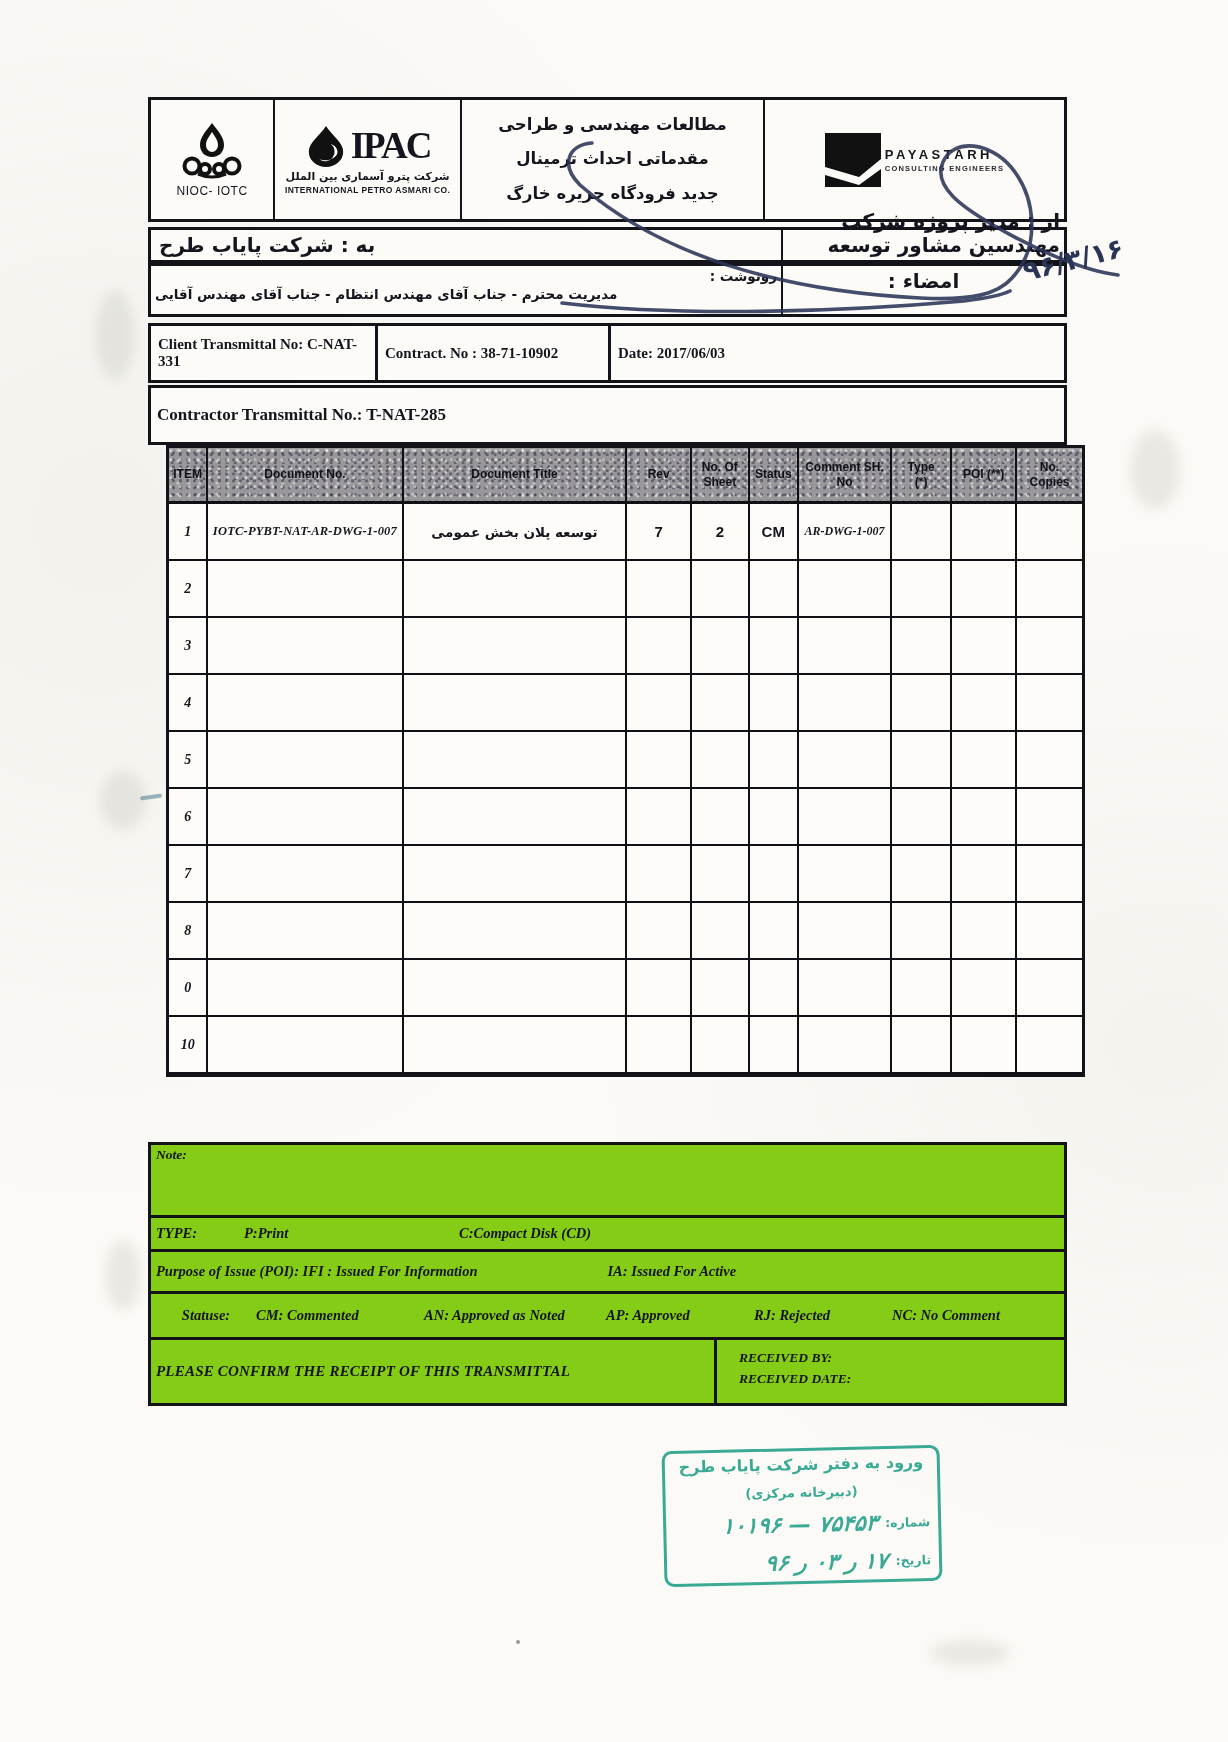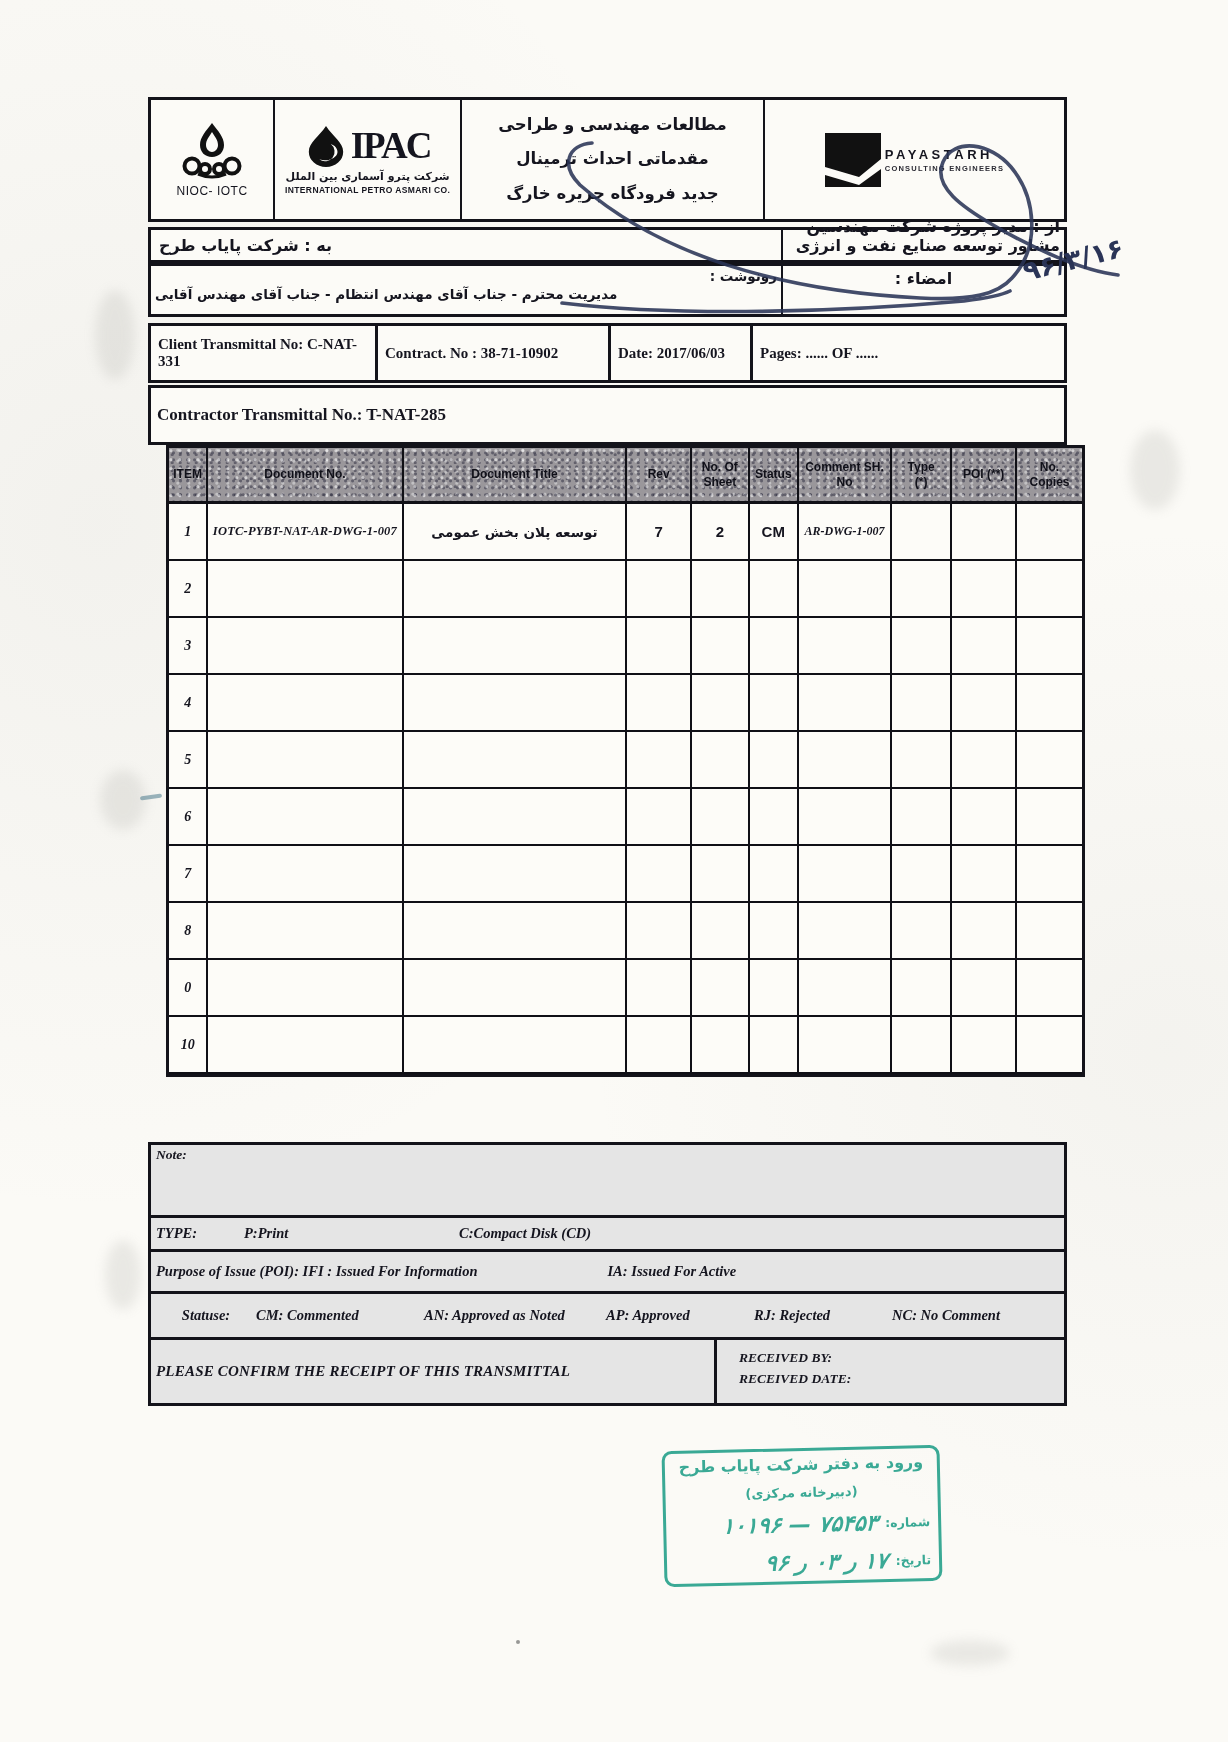--- a/index.html
+++ b/index.html
@@ -35,21 +35,21 @@
   .pay-name{font-family:"Liberation Sans", sans-serif;font-weight:bold;font-size:13px;letter-spacing:3.5px;}
   .pay-caption{font-family:"Liberation Sans", sans-serif;font-weight:bold;font-size:7.5px;letter-spacing:1.2px;color:#2a2a33;margin-top:2px;}
 
   
   .rowA{left:148px;top:227px;width:919px;height:36px;display:flex;background:#fcfbf7;}
   .rowA .to-cell{width:632px;border-right:2.5px solid #13131a;display:flex;align-items:center;justify-content:flex-end;padding-left:8px;box-sizing:border-box;}
   .rowA .from-cell{flex:1;display:flex;align-items:center;padding-right:4px;box-sizing:border-box;}
   .rowB{left:148px;top:263px;width:919px;height:54px;display:flex;background:#fcfbf7;}
   .rowB .cc-cell{width:632px;border-right:2.5px solid #13131a;box-sizing:border-box;padding:2px 4px;}
   .rowB .sign-cell{flex:1;box-sizing:border-box;padding:3px 12px;text-align:center;}
-  .fa-line{font-size:16px;font-weight:bold;}
+  .fa-line{font-size:20px;font-weight:bold;}
   .cc-label{text-align:right;font-size:13.5px;font-weight:bold;}
   .cc-names{text-align:left;font-size:13.5px;font-weight:bold;margin-top:2px;}
 
   
   .trans-row{left:148px;top:323px;width:919px;height:60px;display:flex;background:#fcfbf7;}
   .tr-cell{box-sizing:border-box;border-right:3px solid #13131a;display:flex;align-items:center;padding-left:7px;
            font-family:"Liberation Serif", serif;font-weight:bold;font-size:15px;}
   .tr-cell:last-child{border-right:none;}
   .contractor-row{left:148px;top:385px;width:919px;height:60px;background:#fcfbf7;display:flex;align-items:center;padding-left:6px;
            font-family:"Liberation Serif", serif;font-weight:bold;font-size:17px;box-sizing:border-box;}
@@ -77,21 +77,21 @@
     display:flex;align-items:center;justify-content:center;text-align:center;overflow:hidden;
   }
   .tbody-grid .td:nth-child(10n){border-right:none;}
   .td.col0{font-style:italic;font-weight:bold;font-size:14px;}
   .td.col1{font-style:italic;font-weight:bold;font-size:12.5px;letter-spacing:.2px;}
   .td.col2{font-family:"DejaVu Sans", sans-serif;direction:rtl;font-weight:bold;font-size:13.5px;}
   .td.col3,.td.col4,.td.col5{font-family:"Liberation Sans", sans-serif;font-weight:bold;font-size:15px;}
   .td.col6{font-style:italic;font-weight:bold;font-size:12px;}
 
   
-  .footer-box{left:148px;top:1142px;width:919px;background:#e5e5e5;}
+  .footer-box{left:148px;top:1142px;width:919px;background:#84cc16;}
   .f-note{height:70px;box-sizing:border-box;padding:2px 5px;font-style:italic;font-weight:bold;font-size:13.5px;}
   .f-type{height:34px;box-sizing:border-box;border-top:3px solid #13131a;display:flex;align-items:center;
           font-style:italic;font-weight:bold;font-size:14.5px;padding-left:5px;}
   .f-type .k1{width:215px;} .f-type .k0{width:88px;}
   .f-poi{height:42px;box-sizing:border-box;border-top:3px solid #13131a;display:flex;align-items:center;
           font-style:italic;font-weight:bold;font-size:14.5px;padding-left:5px;}
   .f-poi .gap{width:130px;}
   .f-status{height:46px;box-sizing:border-box;border-top:3px solid #13131a;display:flex;align-items:center;
           font-style:italic;font-weight:bold;font-size:14.5px;padding-left:5px;}
   .f-status span{display:inline-block;}
@@ -179,21 +179,20 @@
     <div class="cc-label persian">رونوشت :</div>
     <div class="cc-names persian">مدیریت محترم - جناب آقای مهندس انتظام - جناب آقای مهندس آقایی</div>
   </div>
   <div class="sign-cell persian fa-line">امضاء :</div>
 </div>
 
 <div class="abs b3 trans-row">
   <div class="tr-cell" style="width:227px">Client  Transmittal  No: C-NAT-331</div>
   <div class="tr-cell" style="width:233px">Contract. No : 38-71-10902</div>
   <div class="tr-cell" style="width:142px">Date: 2017/06/03</div>
-  <div class="tr-cell" style="flex:1">Pages: ......    OF ......</div>
 </div>
 <div class="abs b3 contractor-row">Contractor Transmittal No.:  T-NAT-285</div>
 
 <div class="abs b3 doc-table">
   <div class="tgrid thead-grid">
       <div class="th col0">ITEM</div>
       <div class="th col1">Document No.</div>
       <div class="th col2">Document Title</div>
       <div class="th col3">Rev</div>
       <div class="th col4">No. Of

